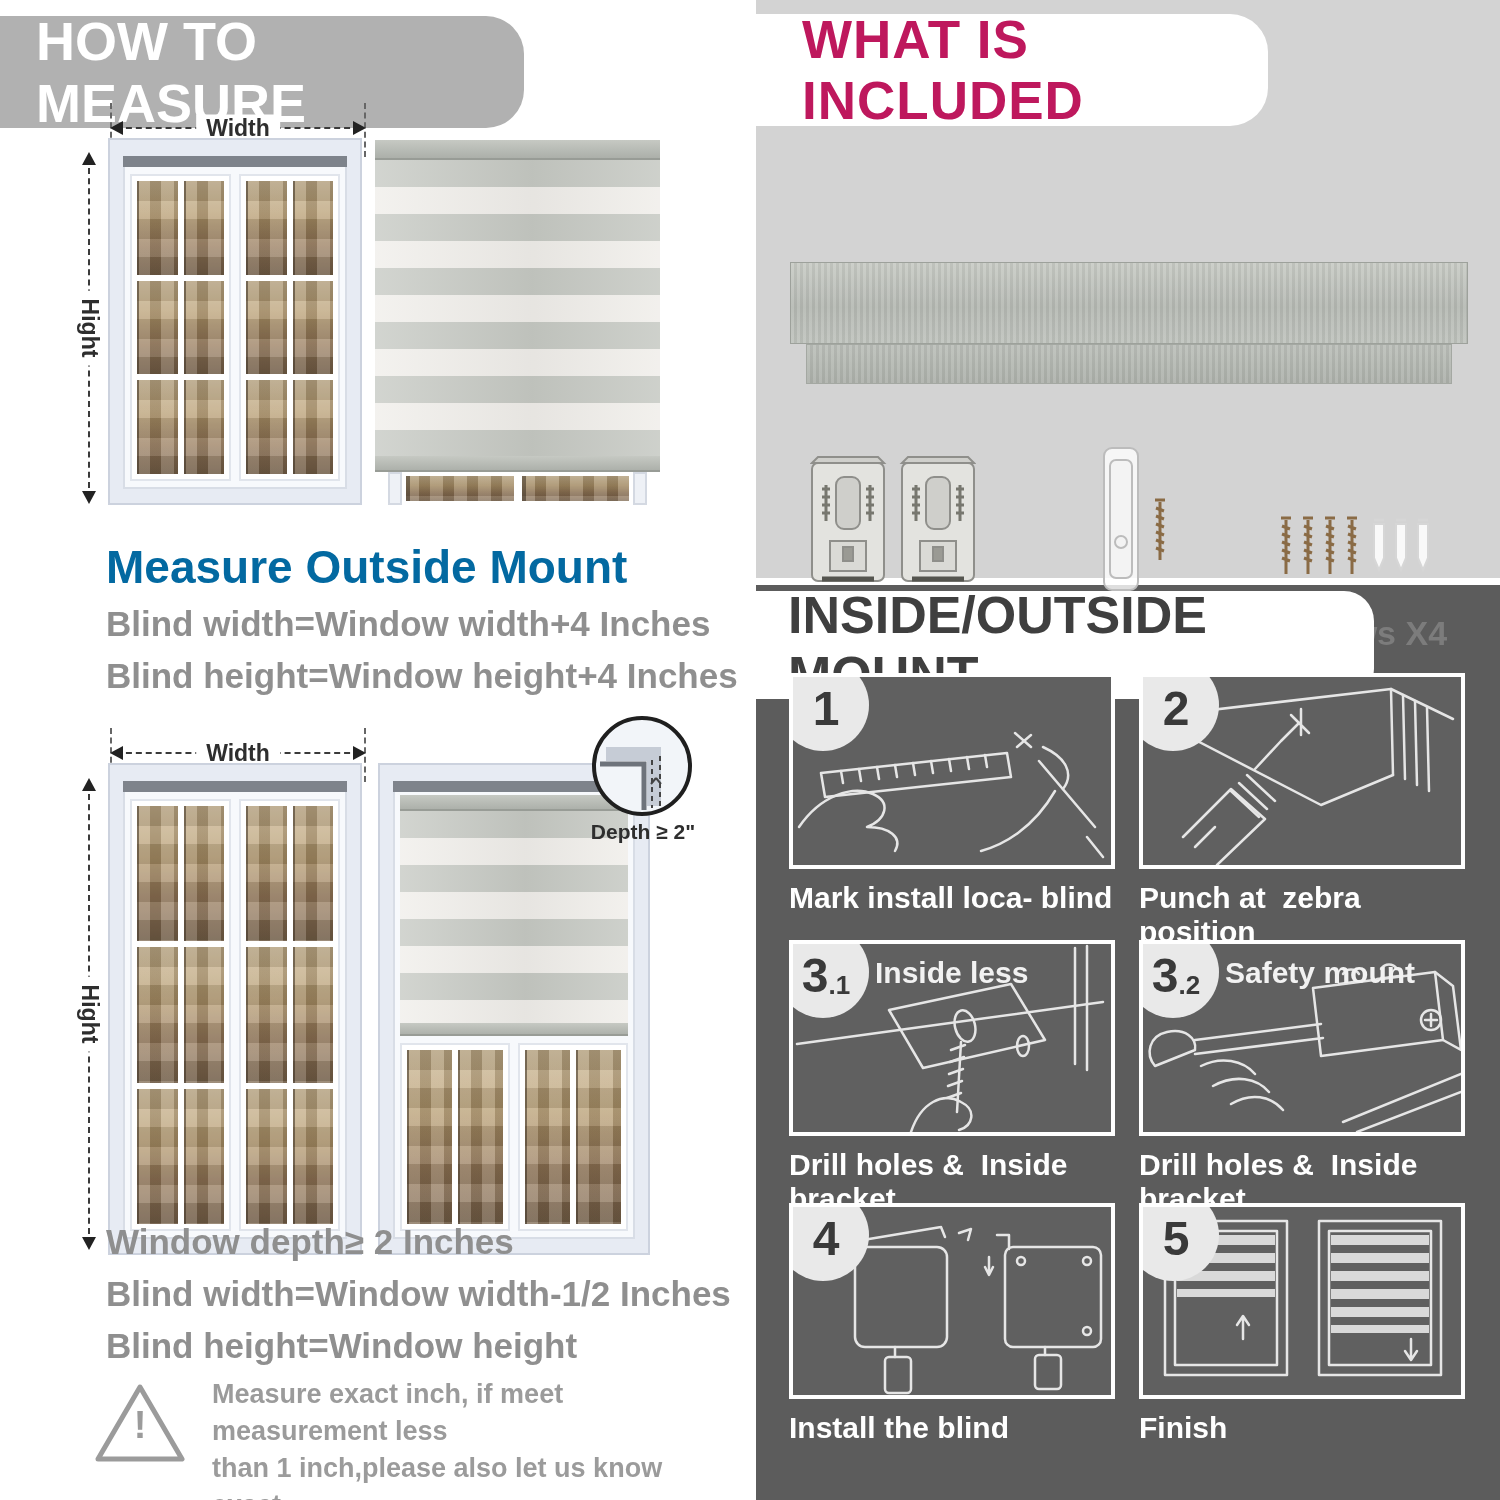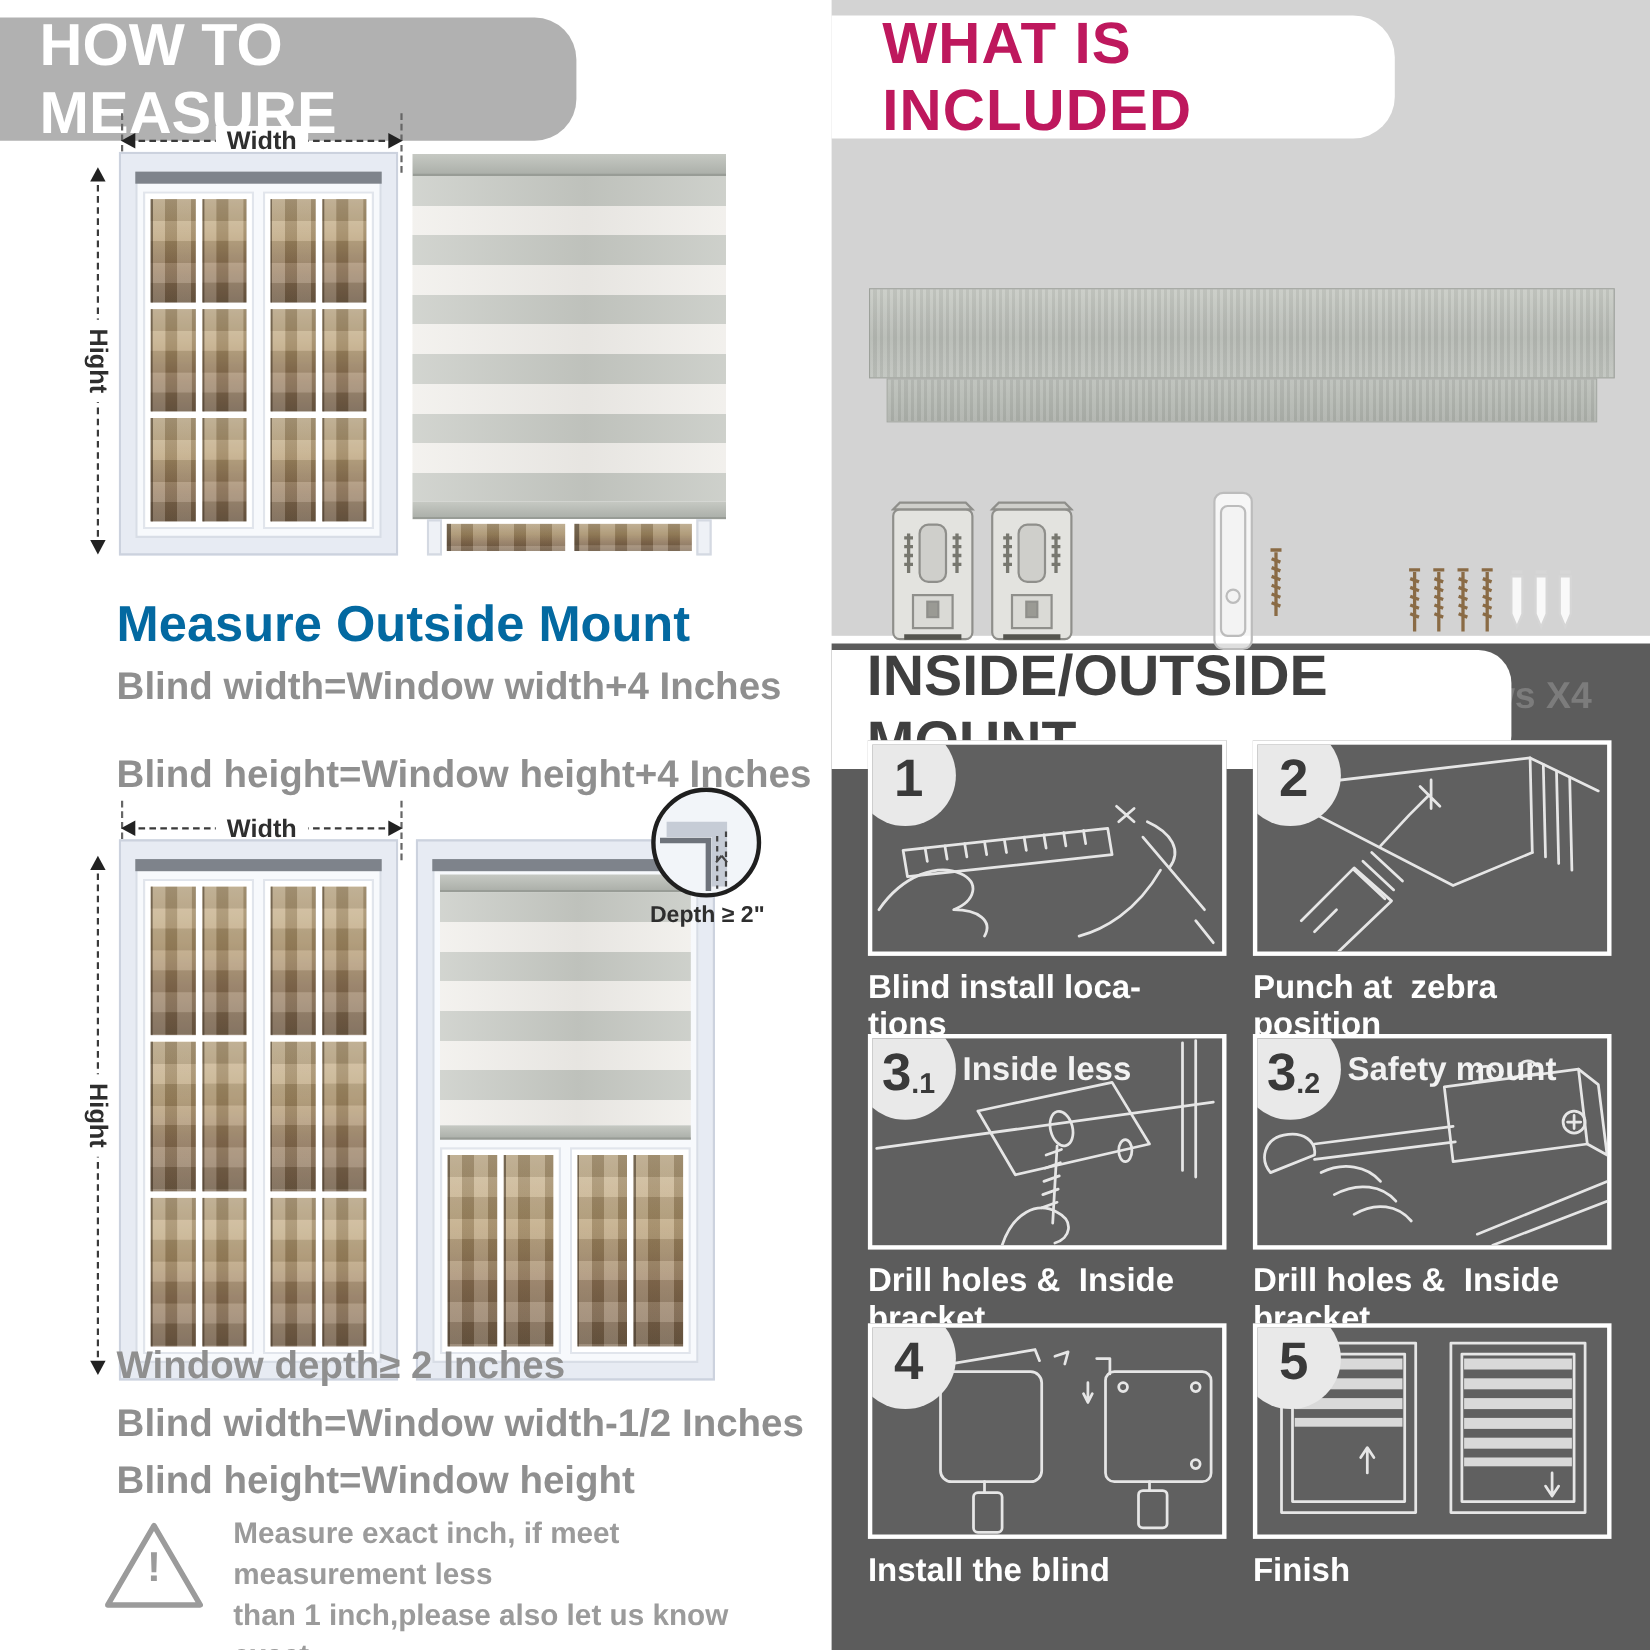--- a/index.html
+++ b/index.html
@@ -160,21 +160,21 @@
   </div>
   <div class="sliver" style="left:388px;top:472px;width:259px;height:33px;">
     <div class="edge"></div>
     <div class="glass pane"></div>
     <div class="glass pane"></div>
     <div class="edge"></div>
   </div>
 
   <div class="sec-heading" style="left:106px;top:540px;">Measure Outside Mount</div>
   <div class="sec-line" style="left:106px;top:604px;">Blind width=Window width+4 Inches</div>
-  <div class="sec-line" style="left:106px;top:656px;margin-top:28px;">Blind height=Window height+4 Inches</div>
+  <div class="sec-line" style="left:106px;top:656px;">Blind height=Window height+4 Inches</div>
 
   <div class="m-h" style="left:110px;top:740px;width:256px;">
     <span class="tick" style="left:0;"></span>
     <span class="tick" style="right:0;"></span>
     <span class="line"></span>
     <span class="a l"></span>
     <span class="a r"></span>
     <span class="lbl">Width</span>
   </div>
   <div class="m-v" style="left:76px;top:778px;height:472px;">
@@ -328,21 +328,21 @@
         <path d="M222,56 l16,14 M238,58 l-14,12"></path>
         <path d="M6,150 C28,118 60,108 80,117 C98,125 94,142 74,150 C96,150 110,160 102,174"></path>
         <path d="M250,70 C272,80 282,96 270,112 M262,114 C240,152 210,168 188,174"></path>
         <path d="M246,84 L302,150 M294,160 l16,20"></path>
       </svg>
       <div class="badge">
         <span class="bnum">1</span>
           <span class="bsuf"></span>
       </div>
     </div>
-    <div class="scap">Blind install loca- tions</div>
+    <div class="scap">Mark install loca- blind</div>
   </div>
 
   <div class="step" style="left:1139px;top:673px;">
     <div class="sbox">
       <svg class="sketch" width="318" height="188" viewBox="0 0 318 188">
         <path d="M8,40 L248,12 L310,42"></path>
         <path d="M248,12 L250,98 M260,18 L262,102 M272,24 L274,108 M284,30 L286,114"></path>
         <path d="M8,40 L178,128 L250,98"></path>
         <path d="M40,160 L88,112 L122,142 L74,188"></path>
         <path d="M88,114 l28,26 M96,106 l28,26 M104,98 l28,26"></path>

